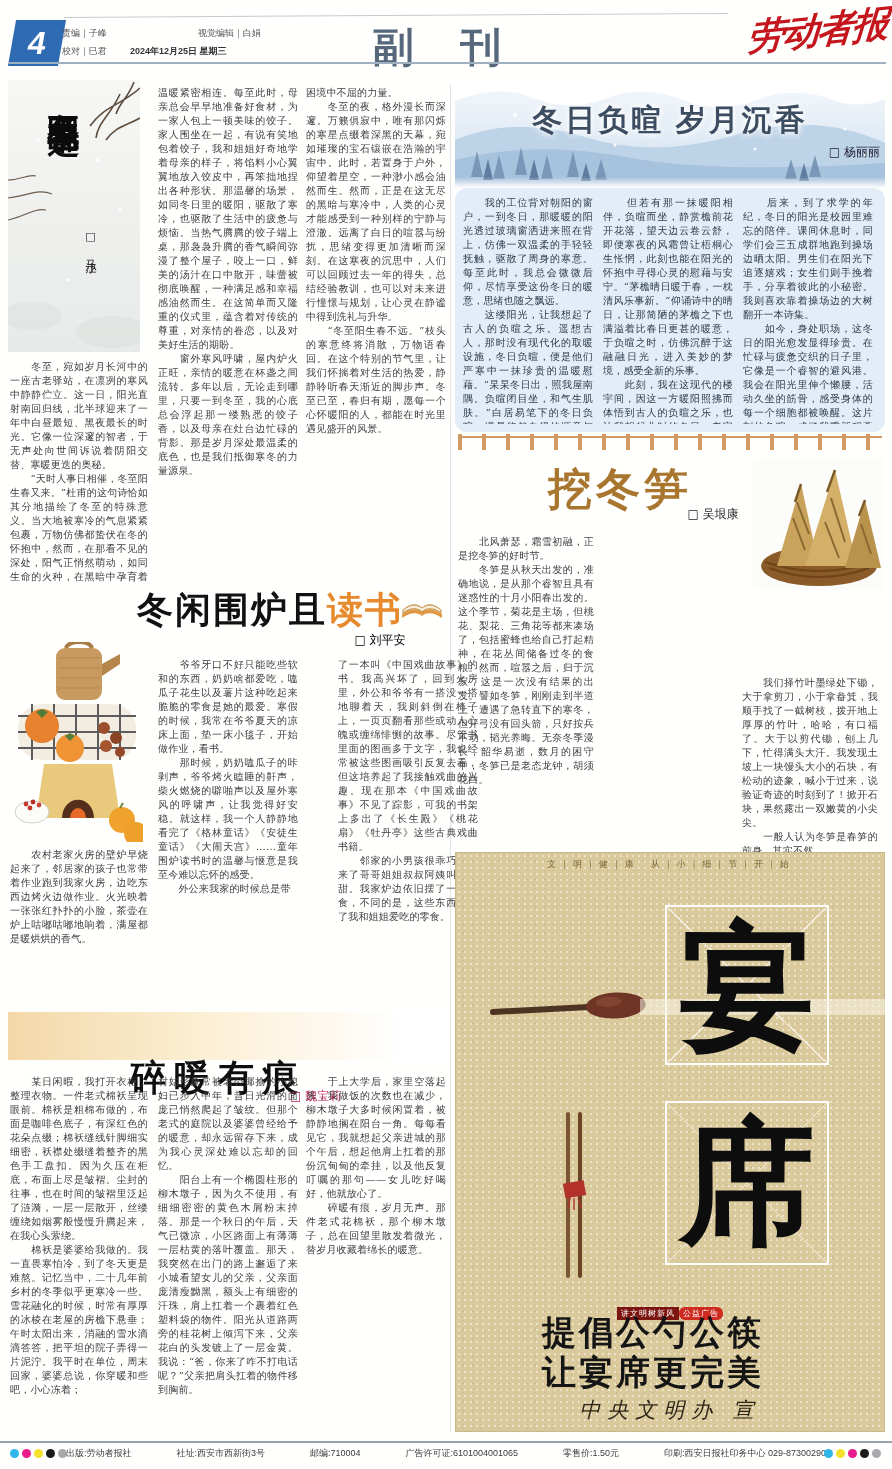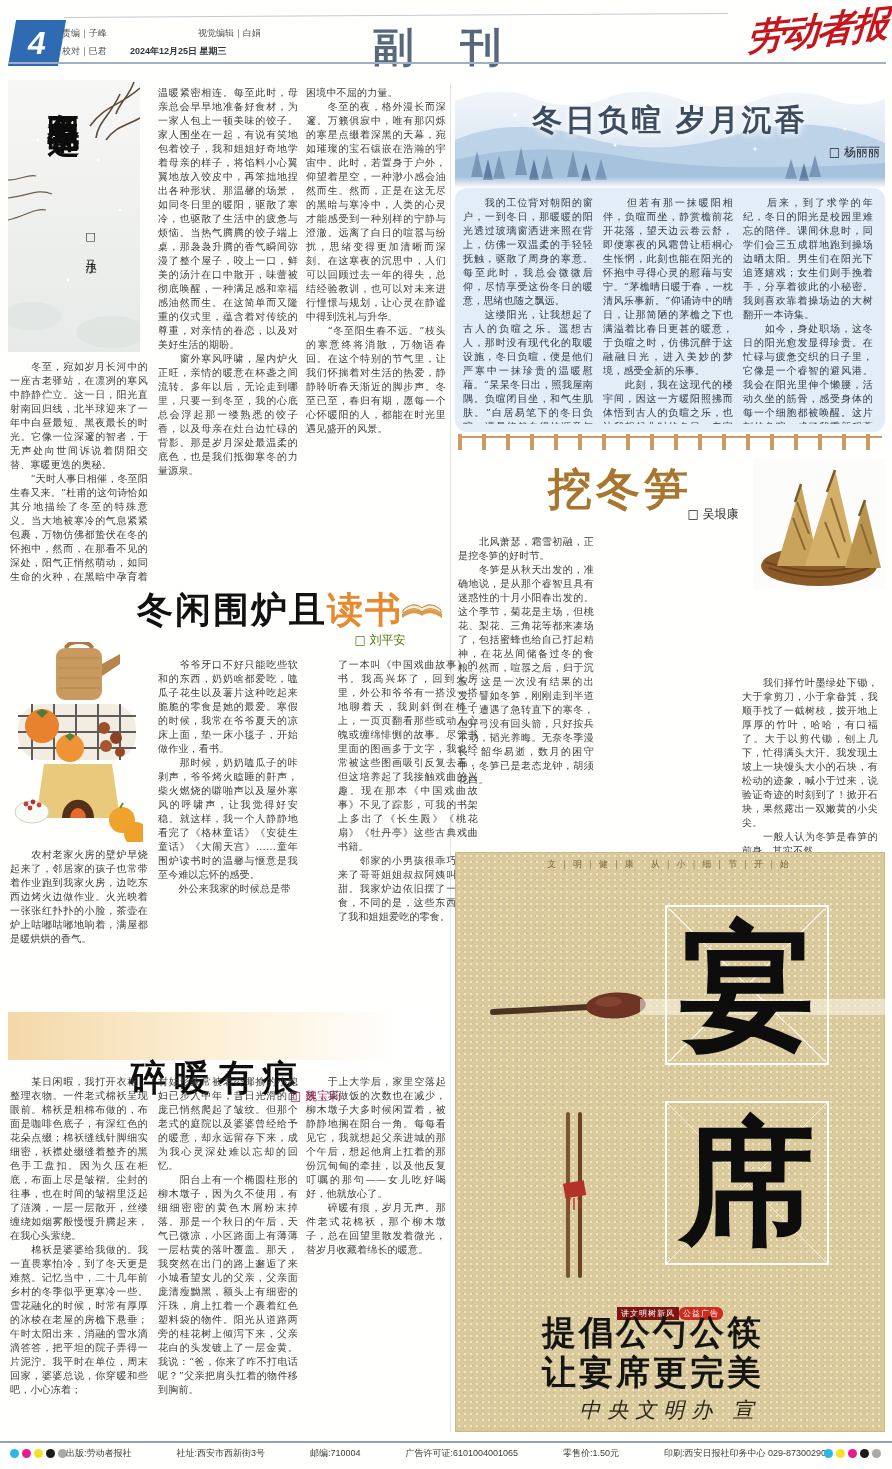--- a/index.html
+++ b/index.html
@@ -29,21 +29,21 @@
   .a1-strip{position:absolute;left:8px;top:80px;width:132px;height:272px;overflow:hidden;}
   .a1-vtitle{position:absolute;left:34px;top:8px;height:260px;writing-mode:vertical-rl;
         font-size:32px;font-weight:900;color:#0c0c0c;letter-spacing:2px;z-index:2;}
   .a1-vauthor{position:absolute;left:74px;top:150px;writing-mode:vertical-rl;font-size:11px;
         color:#222;letter-spacing:2px;z-index:2;font-family:"DejaVu Serif",serif;}
   
   .a3-title{position:absolute;left:120px;top:586px;width:300px;text-align:center;font-size:36px;
         font-weight:900;color:#111;letter-spacing:2px;}
   .a3-title .hl{color:#e78a2e;}
   .a3-author{position:absolute;left:310px;top:632px;width:140px;text-align:center;font-size:12px;
-        color:#4d7c0f;font-family:"DejaVu Serif",serif;}
+        color:#000000;font-family:"DejaVu Serif",serif;}
   .a3-book{position:absolute;left:398px;top:582px;}
   .a3-art{position:absolute;left:8px;top:642px;}
   
   .a5-band{position:absolute;left:8px;top:1012px;width:437px;height:48px;
         background:linear-gradient(90deg,#f3d8a8 0%,#fcefd4 45%,#ffffff 90%);}
   .a5-title{position:absolute;left:8px;top:1014px;width:420px;text-align:center;font-size:36px;
         font-weight:900;color:#0e0e0e;letter-spacing:8px;margin-top:40px;}
   .a5-author{position:absolute;left:290px;top:1088px;width:150px;text-align:left;font-size:12px;
         color:#be185d;font-family:"DejaVu Serif",serif;}
   

